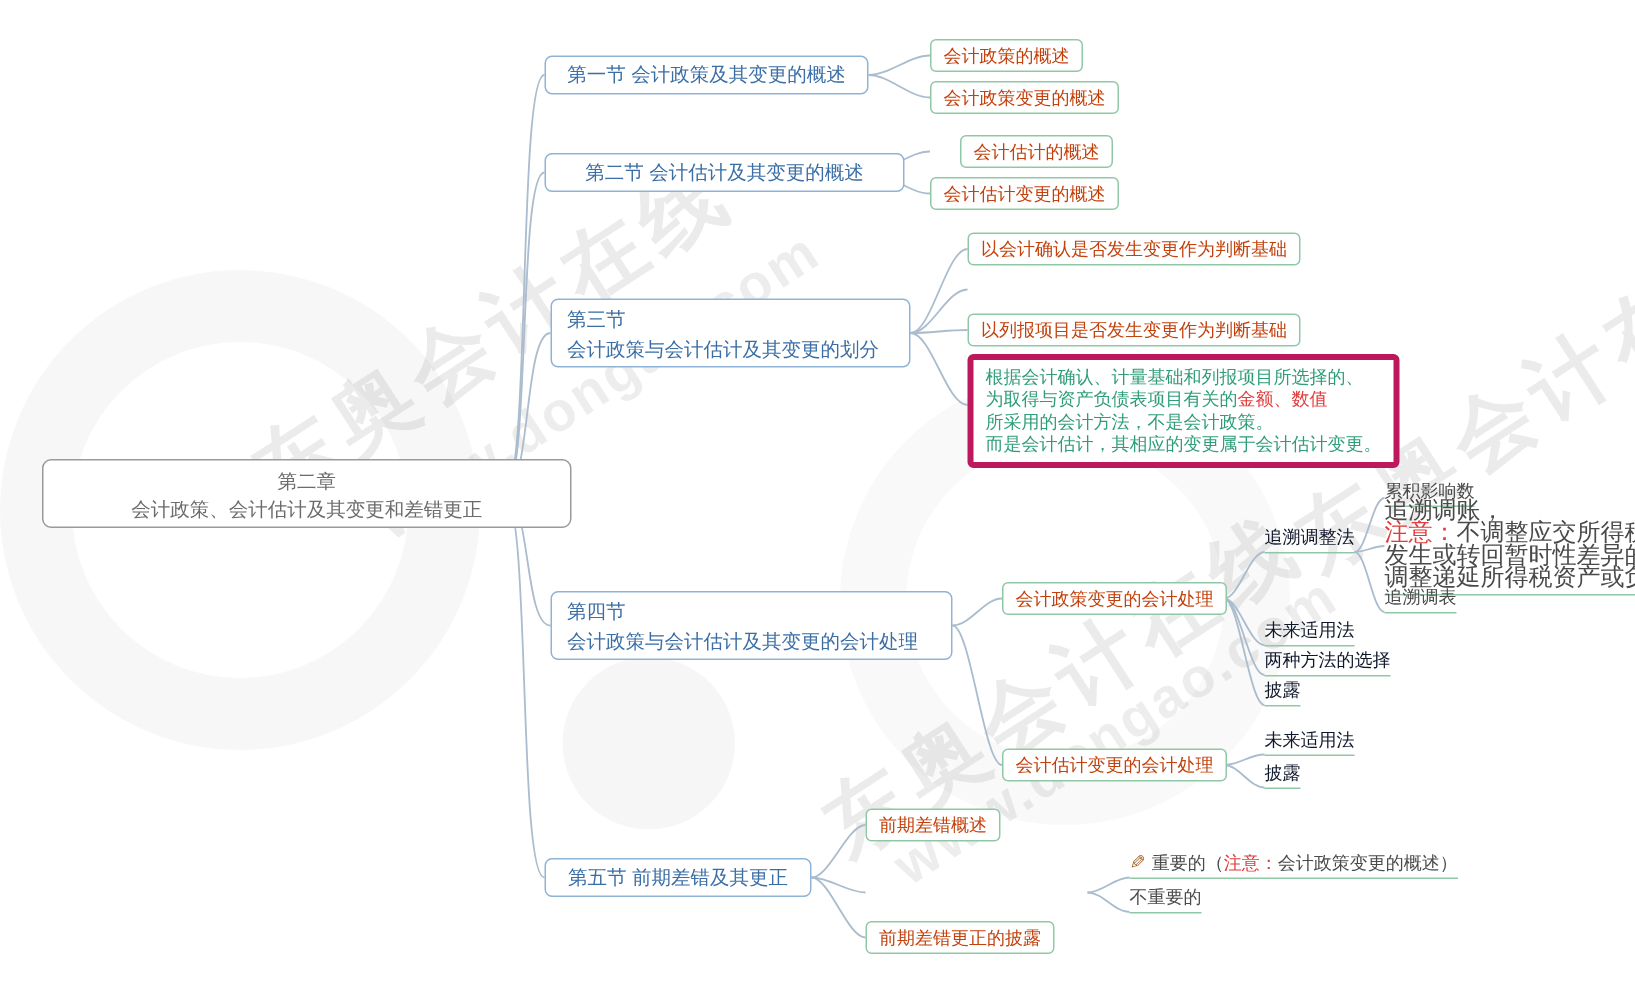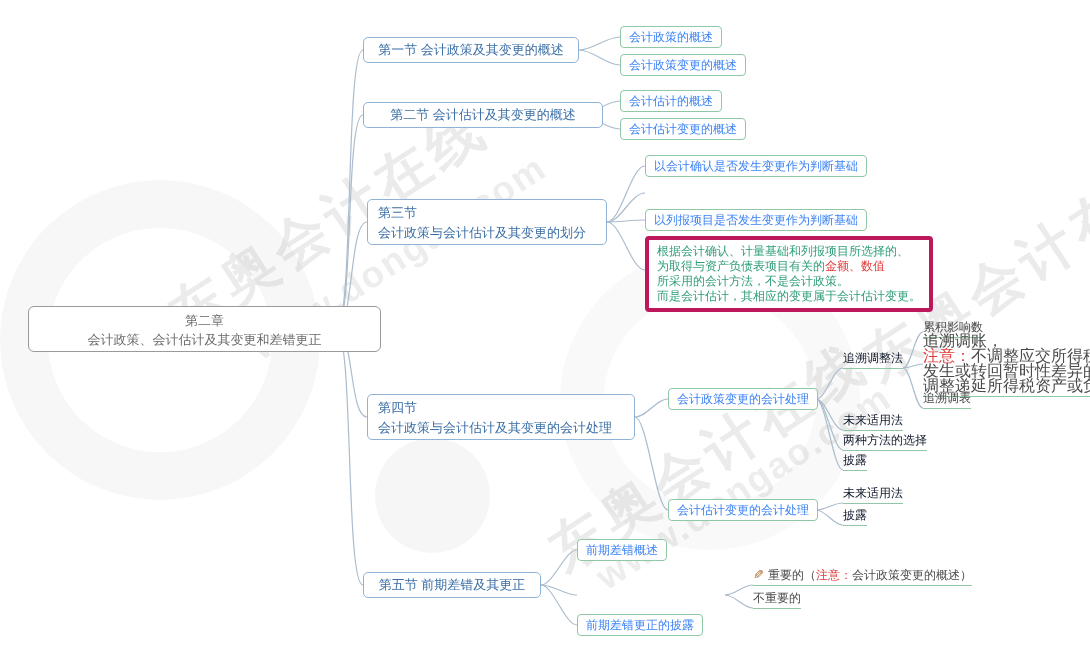--- a/index.html
+++ b/index.html
@@ -10,21 +10,21 @@
 
   svg.connectors { position:absolute; left:0; top:0; }
   svg.connectors path { fill:none; stroke:#aabccd; stroke-width:1.2px; }
 
   .node { position:absolute; background:#fff; }
   .rootnode { border:1px solid #9a9a9a; border-radius:6px; color:#6b6b6b;
               font-size:13px; text-align:center; padding:4px 0; line-height:19px; }
   .sec { border:1px solid #8fb3d6; border-radius:5px; color:#3a6ea5; font-size:13px; }
   .sec.one { height:26px; line-height:24px; text-align:center; padding:0 8px; white-space:nowrap; }
   .sec.two { padding:3px 10px; line-height:20px; white-space:nowrap; }
-  .leaf { border:1px solid #90c7a6; border-radius:4px; color:#3b82f6; font-size:12px;
+  .leaf { border:1px solid #90c7a6; border-radius:4px; color:#c2410c; font-size:12px;
           padding:2px 8px; line-height:16px; white-space:nowrap; }
   .notebox { border:4px solid #be185d; border-radius:4px; color:#2f9e77; font-size:12px;
              line-height:15px; padding:4px 8px; white-space:nowrap; }
   .uline { position:absolute; font-size:12px; line-height:16px; padding-bottom:2px;
            border-bottom:1px solid #90c7a6; white-space:nowrap; }
   .uline.green { color:#0f172a; }
   .uline.dark  { color:#4a4a4a; }
   .noteblock { position:absolute; font-size:16px; line-height:15px; color:#4a4a4a;
                padding-bottom:3px; border-bottom:1px solid #90c7a6; white-space:nowrap; }
   .em { color:#e03b3b; }
@@ -94,21 +94,21 @@
   <div class="node rootnode" style="left:28px;top:306px;width:353px;height:46px;">
     <div>第二章</div>
     <div>会计政策、会计估计及其变更和差错更正</div>
   </div>
 
   <div class="node sec one" style="left:363px;top:37px;width:216px;">第一节 会计政策及其变更的概述</div>
   <div class="node leaf" style="left:620px;top:26px;">会计政策的概述</div>
   <div class="node leaf" style="left:620px;top:54px;">会计政策变更的概述</div>
 
   <div class="node sec one" style="left:363px;top:102px;width:240px;">第二节 会计估计及其变更的概述</div>
-  <div class="node leaf" style="left:620px;top:90px;">会计估计的概述</div>
+  <div class="node leaf" style="left:640px;top:90px;">会计估计的概述</div>
   <div class="node leaf" style="left:620px;top:118px;">会计估计变更的概述</div>
 
   <div class="node sec two" style="left:367px;top:199px;width:240px;height:46px;">
     <div>第三节</div>
     <div>会计政策与会计估计及其变更的划分</div>
   </div>
   <div class="node leaf" style="left:645px;top:155px;">以会计确认是否发生变更作为判断基础</div>
   <div class="node leaf" style="left:645px;top:209px;">以列报项目是否发生变更作为判断基础</div>
   <div class="node notebox" style="left:645px;top:236px;">
     <div>根据会计确认、计量基础和列报项目所选择的、</div>

